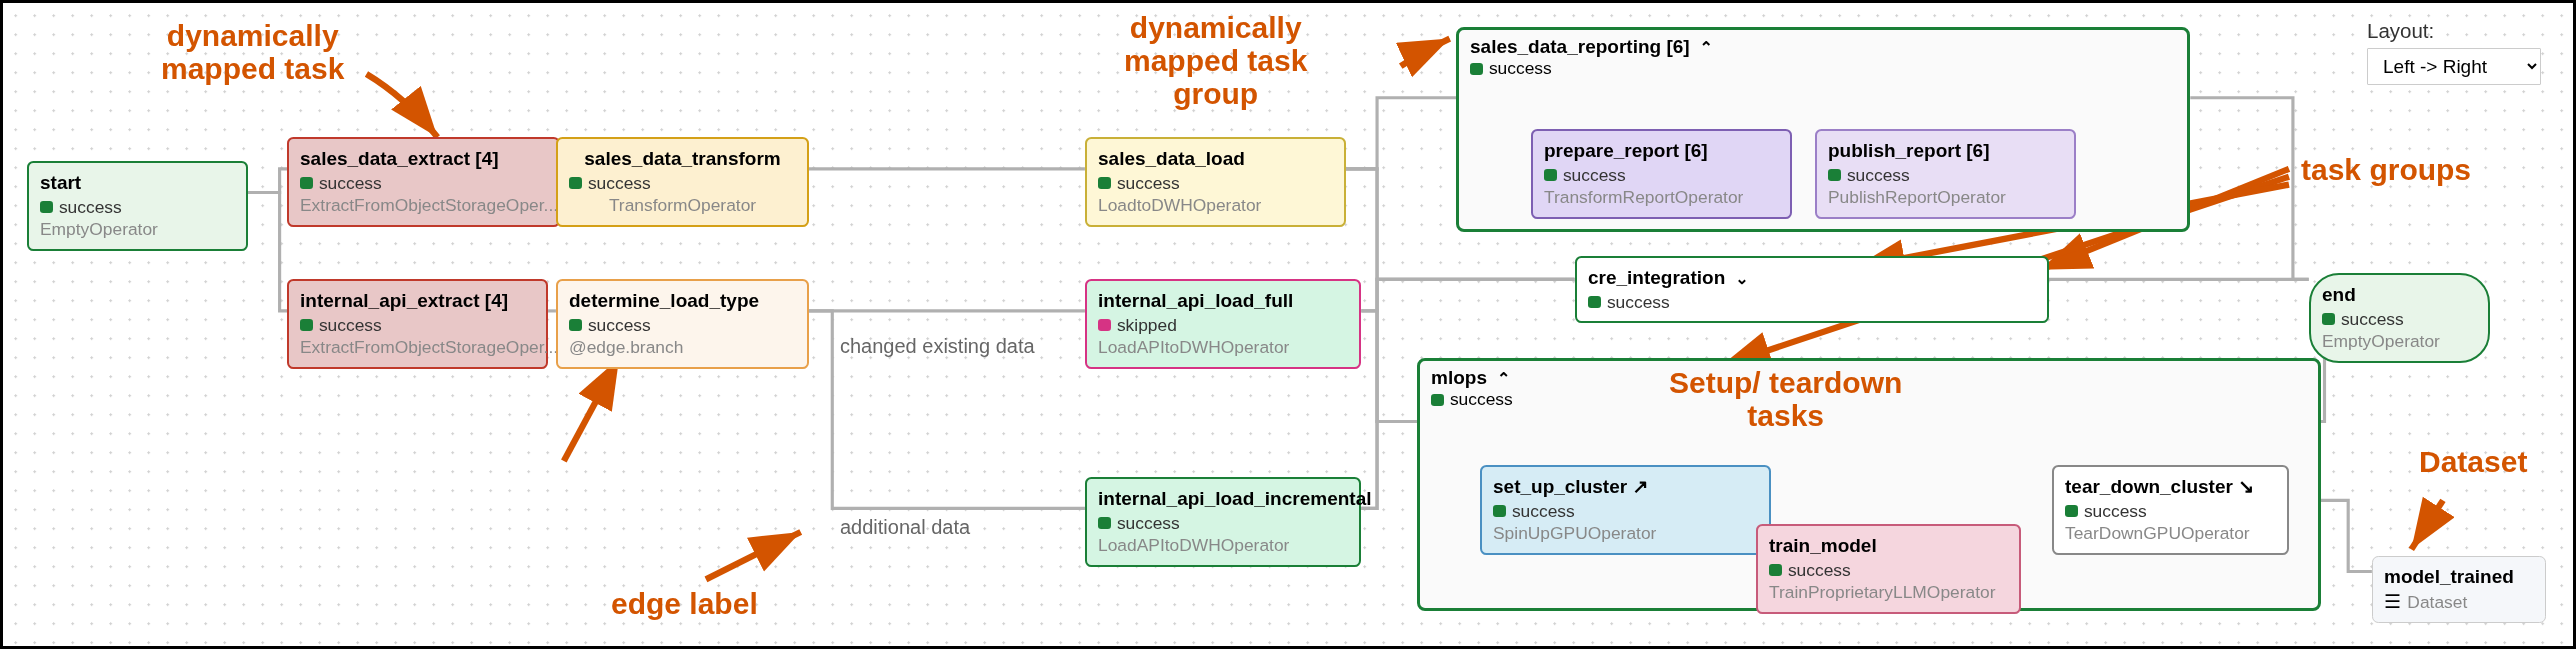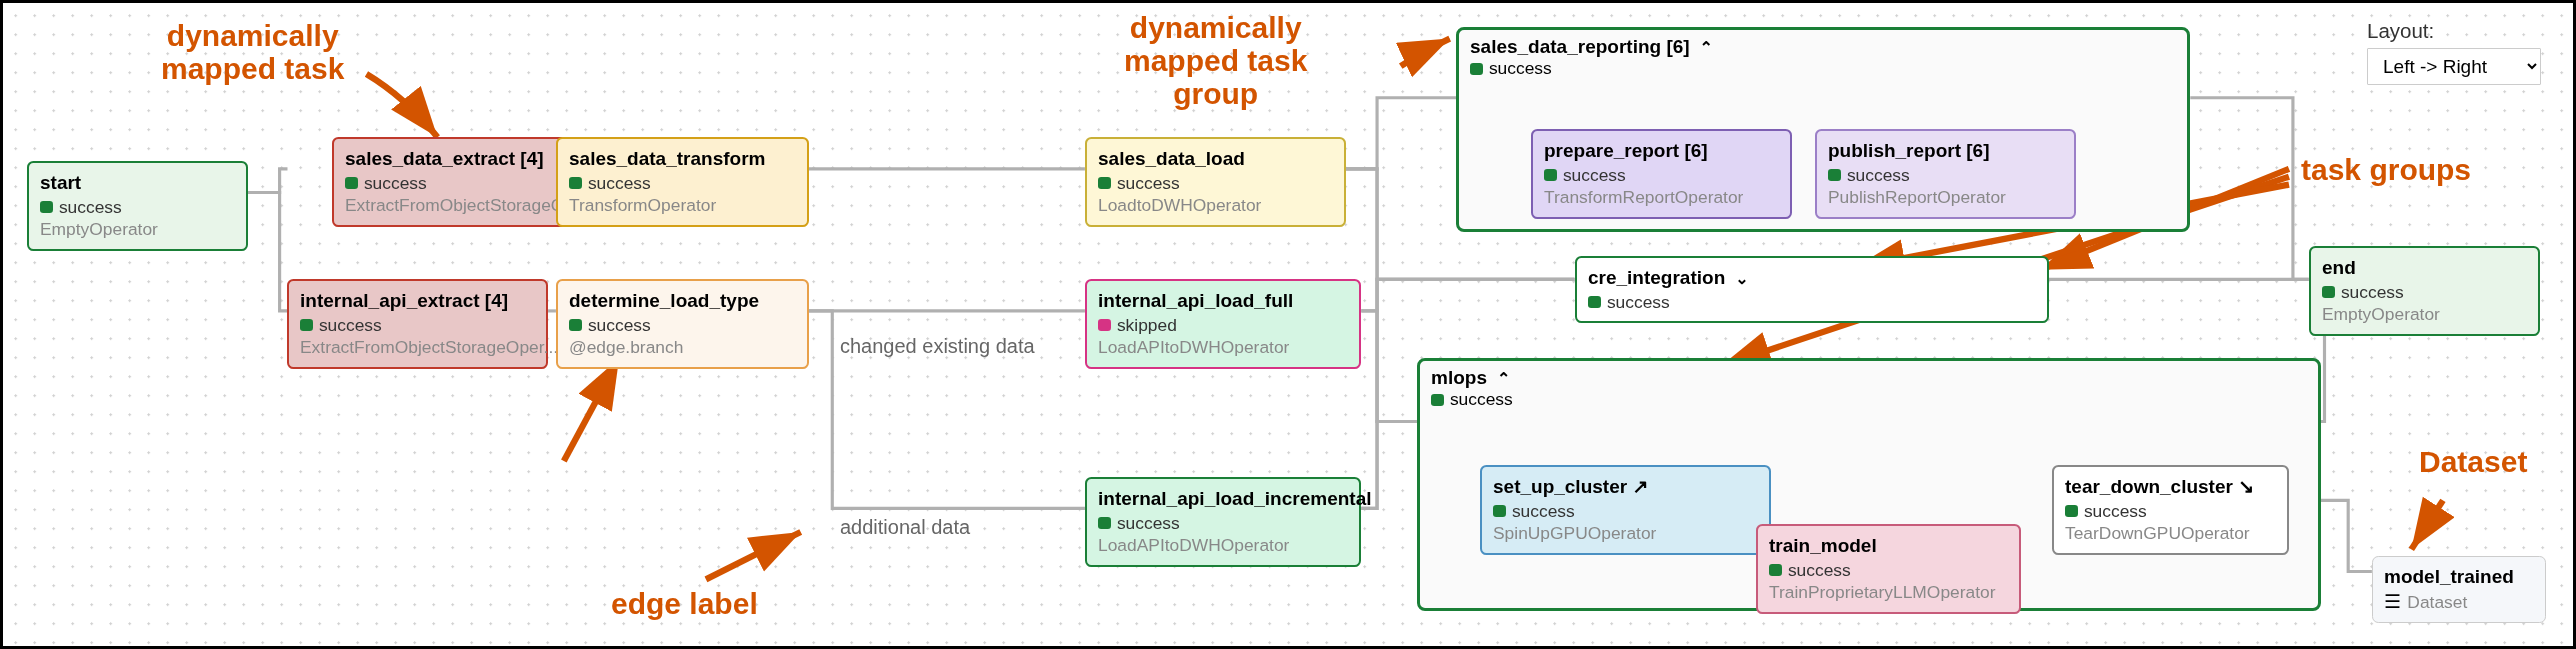--- a/index.html
+++ b/index.html
@@ -130,20 +130,21 @@
   <div class="lbl">Layout:</div>
   <select>
     <option>Left -&gt; Right</option>
   </select>
 </div>
 
 <div class="ann" style="left:158px;top:16px;text-align:center;">dynamically<br>mapped task</div>
 <div class="ann" style="left:1121px;top:8px;text-align:center;">dynamically<br>mapped task<br>group</div>
 <div class="ann" style="left:2298px;top:150px;">task groups</div>
 <div class="ann" style="left:608px;top:584px;">edge label</div>
+<div class="ann" style="left:1666px;top:363px;text-align:center;">Setup/ teardown<br>tasks</div>
 <div class="ann" style="left:2416px;top:442px;">Dataset</div>
 
 <div class="edge-label" style="left:837px;top:332px;">changed existing data</div>
 <div class="edge-label" style="left:837px;top:513px;">additional data</div>
 
 <div class="group" style="left:1453px;top:24px;width:734px;height:205px;">
   <div class="ghead">
     <div class="title"><span>sales_data_reporting [6]</span> <span class="icon">⌃</span></div>
     <div class="status">
           <span class="dot"></span>
@@ -163,39 +164,39 @@
 
 <div class="node c-empty" style="left:24px;top:158px;width:221px;">
   <div class="title">start</div>
   <div class="status">
         <span class="dot success"></span>
         <span>success</span>
       </div>
   <div class="op">EmptyOperator</div>
 </div>
 
-<div class="node c-extract" style="left:284px;top:134px;width:273px;margin-left:45px;">
+<div class="node c-extract" style="left:284px;top:134px;width:273px;">
   <div class="title">sales_data_extract [4]</div>
   <div class="status">
         <span class="dot success"></span>
         <span>success</span>
       </div>
   <div class="op">ExtractFromObjectStorageOper...</div>
 </div>
 
 <div class="node c-extract" style="left:284px;top:276px;width:261px;">
   <div class="title">internal_api_extract [4]</div>
   <div class="status">
         <span class="dot success"></span>
         <span>success</span>
       </div>
   <div class="op">ExtractFromObjectStorageOper...</div>
 </div>
 
-<div class="node c-transform" style="left:553px;top:134px;width:253px;">
+<div class="node c-transform" style="left:553px;top:134px;width:253px;text-align:center;">
   <div class="title">sales_data_transform</div>
   <div class="status">
         <span class="dot success"></span>
         <span>success</span>
       </div>
   <div class="op">TransformOperator</div>
 </div>
 
 <div class="node c-branch" style="left:553px;top:276px;width:253px;">
   <div class="title">determine_load_type</div>
@@ -279,21 +280,21 @@
 
 <div class="node c-tear" style="left:2049px;top:462px;width:237px;z-index:6;">
   <div class="title">tear_down_cluster ↘</div>
   <div class="status">
         <span class="dot success"></span>
         <span>success</span>
       </div>
   <div class="op">TearDownGPUOperator</div>
 </div>
 
-<div class="node c-empty" style="left:2306px;top:243px;width:231px;">
+<div class="node c-empty" style="left:2306px;top:270px;width:181px;border-radius:30px;">
   <div class="title">end</div>
   <div class="status">
         <span class="dot success"></span>
         <span>success</span>
       </div>
   <div class="op">EmptyOperator</div>
 </div>
 
 <div class="node c-dataset" style="left:2369px;top:553px;width:174px;">
   <div class="title">model_trained</div>

